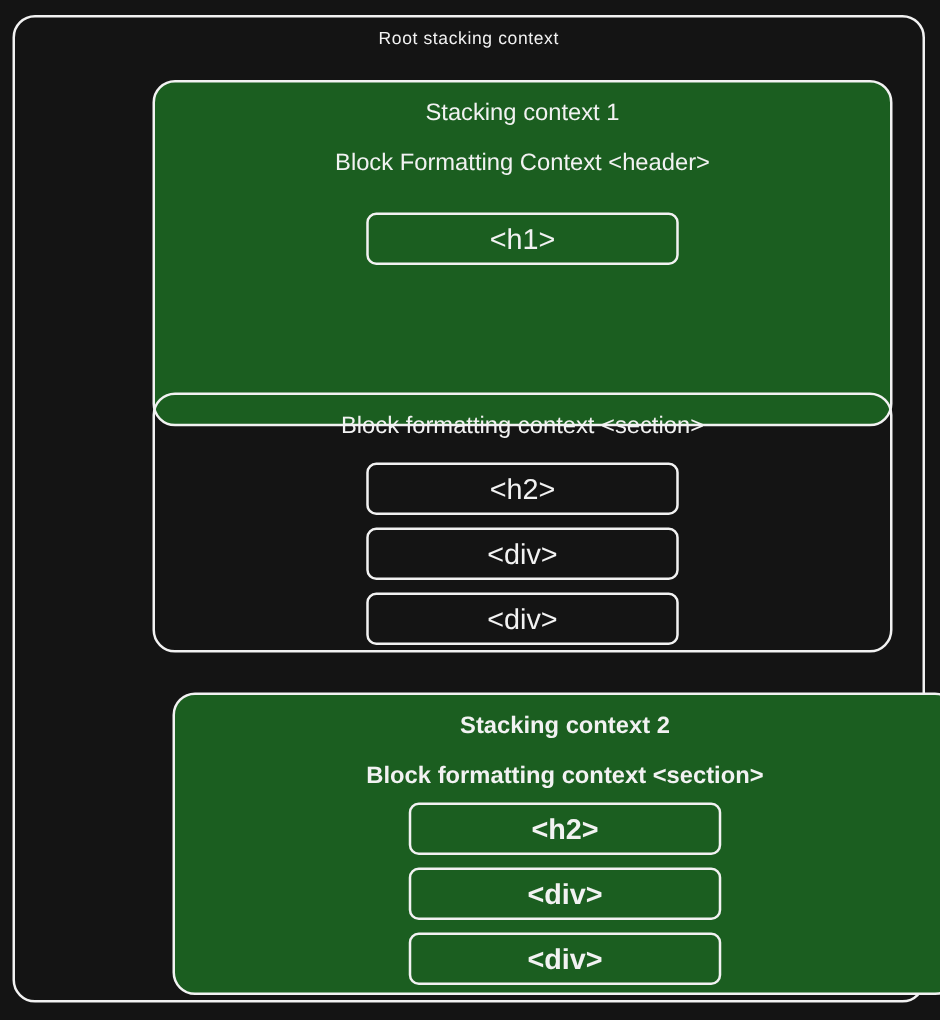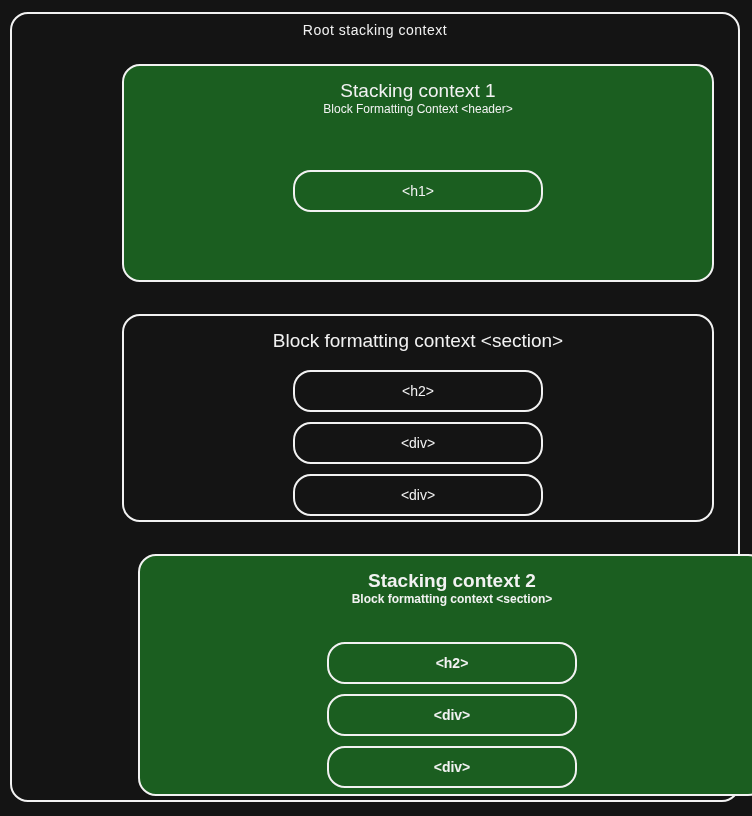--- a/index.html
+++ b/index.html
@@ -27,37 +27,37 @@
   }
   .block {
     position: absolute;
     border: 2px solid #f2f2f2;
     border-radius: 18px;
     text-align: center;
   }
   .green { background: #1b5e20; }
   .dark  { background: transparent; }
   .b-title1 { margin-top: 14px; font-size: 19px; }
-  .b-title2 { margin-top: 0;  font-size: 12px; }
+  .b-title2 { margin-top: 18px;  font-size: 19px; }
   .inner {
     position: absolute;
     left: 50%;
     transform: translateX(-50%);
     width: 250px;
     height: 42px;
     border: 2px solid #f2f2f2;
-    border-radius: 18px;
+    border-radius: 8px;
     display: flex;
     align-items: center;
     justify-content: center;
-    font-size: 14px;
+    font-size: 23px;
     background: transparent;
   }
   
-  #blk1 { left: 110px; top: 50px;  width: 592px; height: 218px; }
+  #blk1 { left: 110px; top: 50px;  width: 592px; height: 277px; }
   #blk1 .inner { top: 104px; }
   
   #blk2 { left: 110px; top: 300px; width: 592px; height: 208px; }
   #blk2 .i1 { top: 54px; }
   #blk2 .i2 { top: 106px; }
   #blk2 .i3 { top: 158px; }
   
   #blk3 { left: 126px; top: 540px; width: 628px; height: 242px; font-weight: bold; }
   #blk3 .i1 { top: 86px; }
   #blk3 .i2 { top: 138px; }

